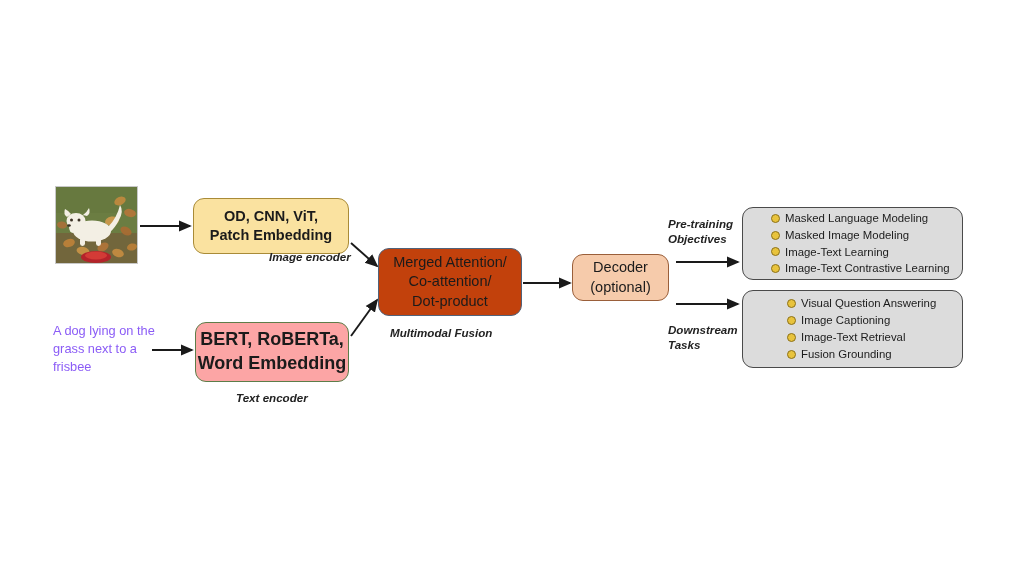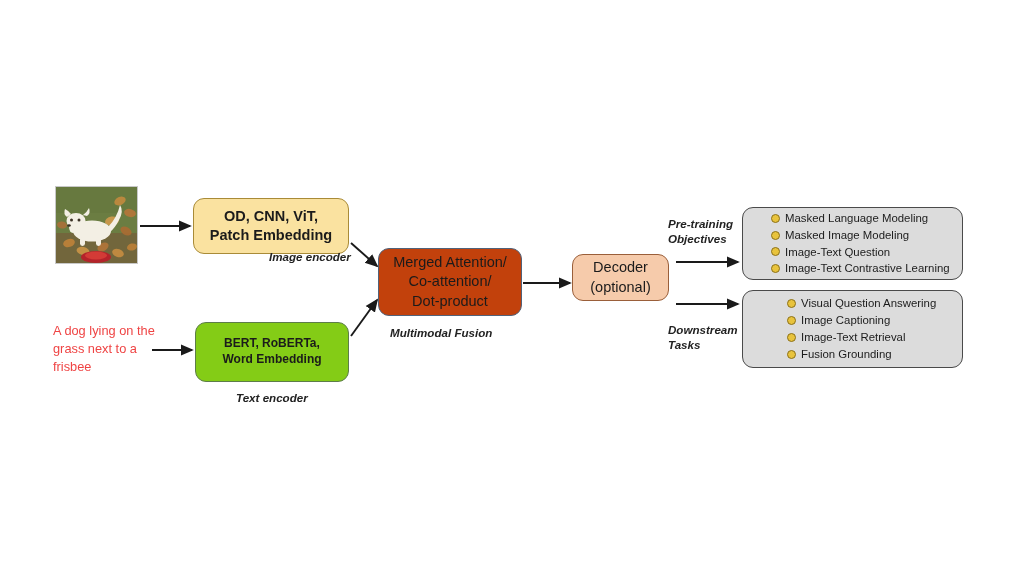--- a/index.html
+++ b/index.html
@@ -41,23 +41,23 @@
   
   .img-enc {
     left: 193px; top: 198px; width: 156px; height: 56px;
     background: #fae2a0;
     border-color: #a98b37;
     font-size: 14.5px;
     font-weight: 600;
   }
   .txt-enc {
     left: 195px; top: 322px; width: 154px; height: 60px;
-    background: #84cc16;
+    background: #fca5a5;
     border-color: #5d7d49;
-    font-size: 12px;
+    font-size: 18px;
     font-weight: 600;
   }
   .fusion {
     left: 378px; top: 248px; width: 144px; height: 68px;
     background: #c2410c;
     border-color: #51627a;
     font-size: 14.5px;
   }
   .decoder {
     left: 572px; top: 254px; width: 97px; height: 47px;
@@ -114,21 +114,21 @@
   .cap-fusion { left: 390px; top: 325px; }
   .cap-pre    { left: 668px; top: 216px; text-align: left; }
   .cap-down   { left: 668px; top: 322px; text-align: left; }
 
   
   .input-text {
     position: absolute;
     left: 53px; top: 322px;
     width: 110px;
     font-size: 12.8px;
-    color: #ef4444;
+    color: #8b5cf6;
     line-height: 1.42;
   }
 
   
   .photo {
     position: absolute;
     left: 55px; top: 186px;
     width: 81px; height: 76px;
     border: 1px solid #c8c8c8;
     overflow: hidden;
@@ -228,21 +228,21 @@
     <div class="bullet-row">
       <span class="bullet-dot"></span>
       <span>Masked Language Modeling</span>
     </div>
     <div class="bullet-row">
       <span class="bullet-dot"></span>
       <span>Masked Image Modeling</span>
     </div>
     <div class="bullet-row">
       <span class="bullet-dot"></span>
-      <span>Image-Text Question</span>
+      <span>Image-Text Learning</span>
     </div>
     <div class="bullet-row">
       <span class="bullet-dot"></span>
       <span>Image-Text Contrastive Learning</span>
     </div>
   </div>
 
   <div class="greybox bottom">
     <div class="bullet-row">
       <span class="bullet-dot"></span>

